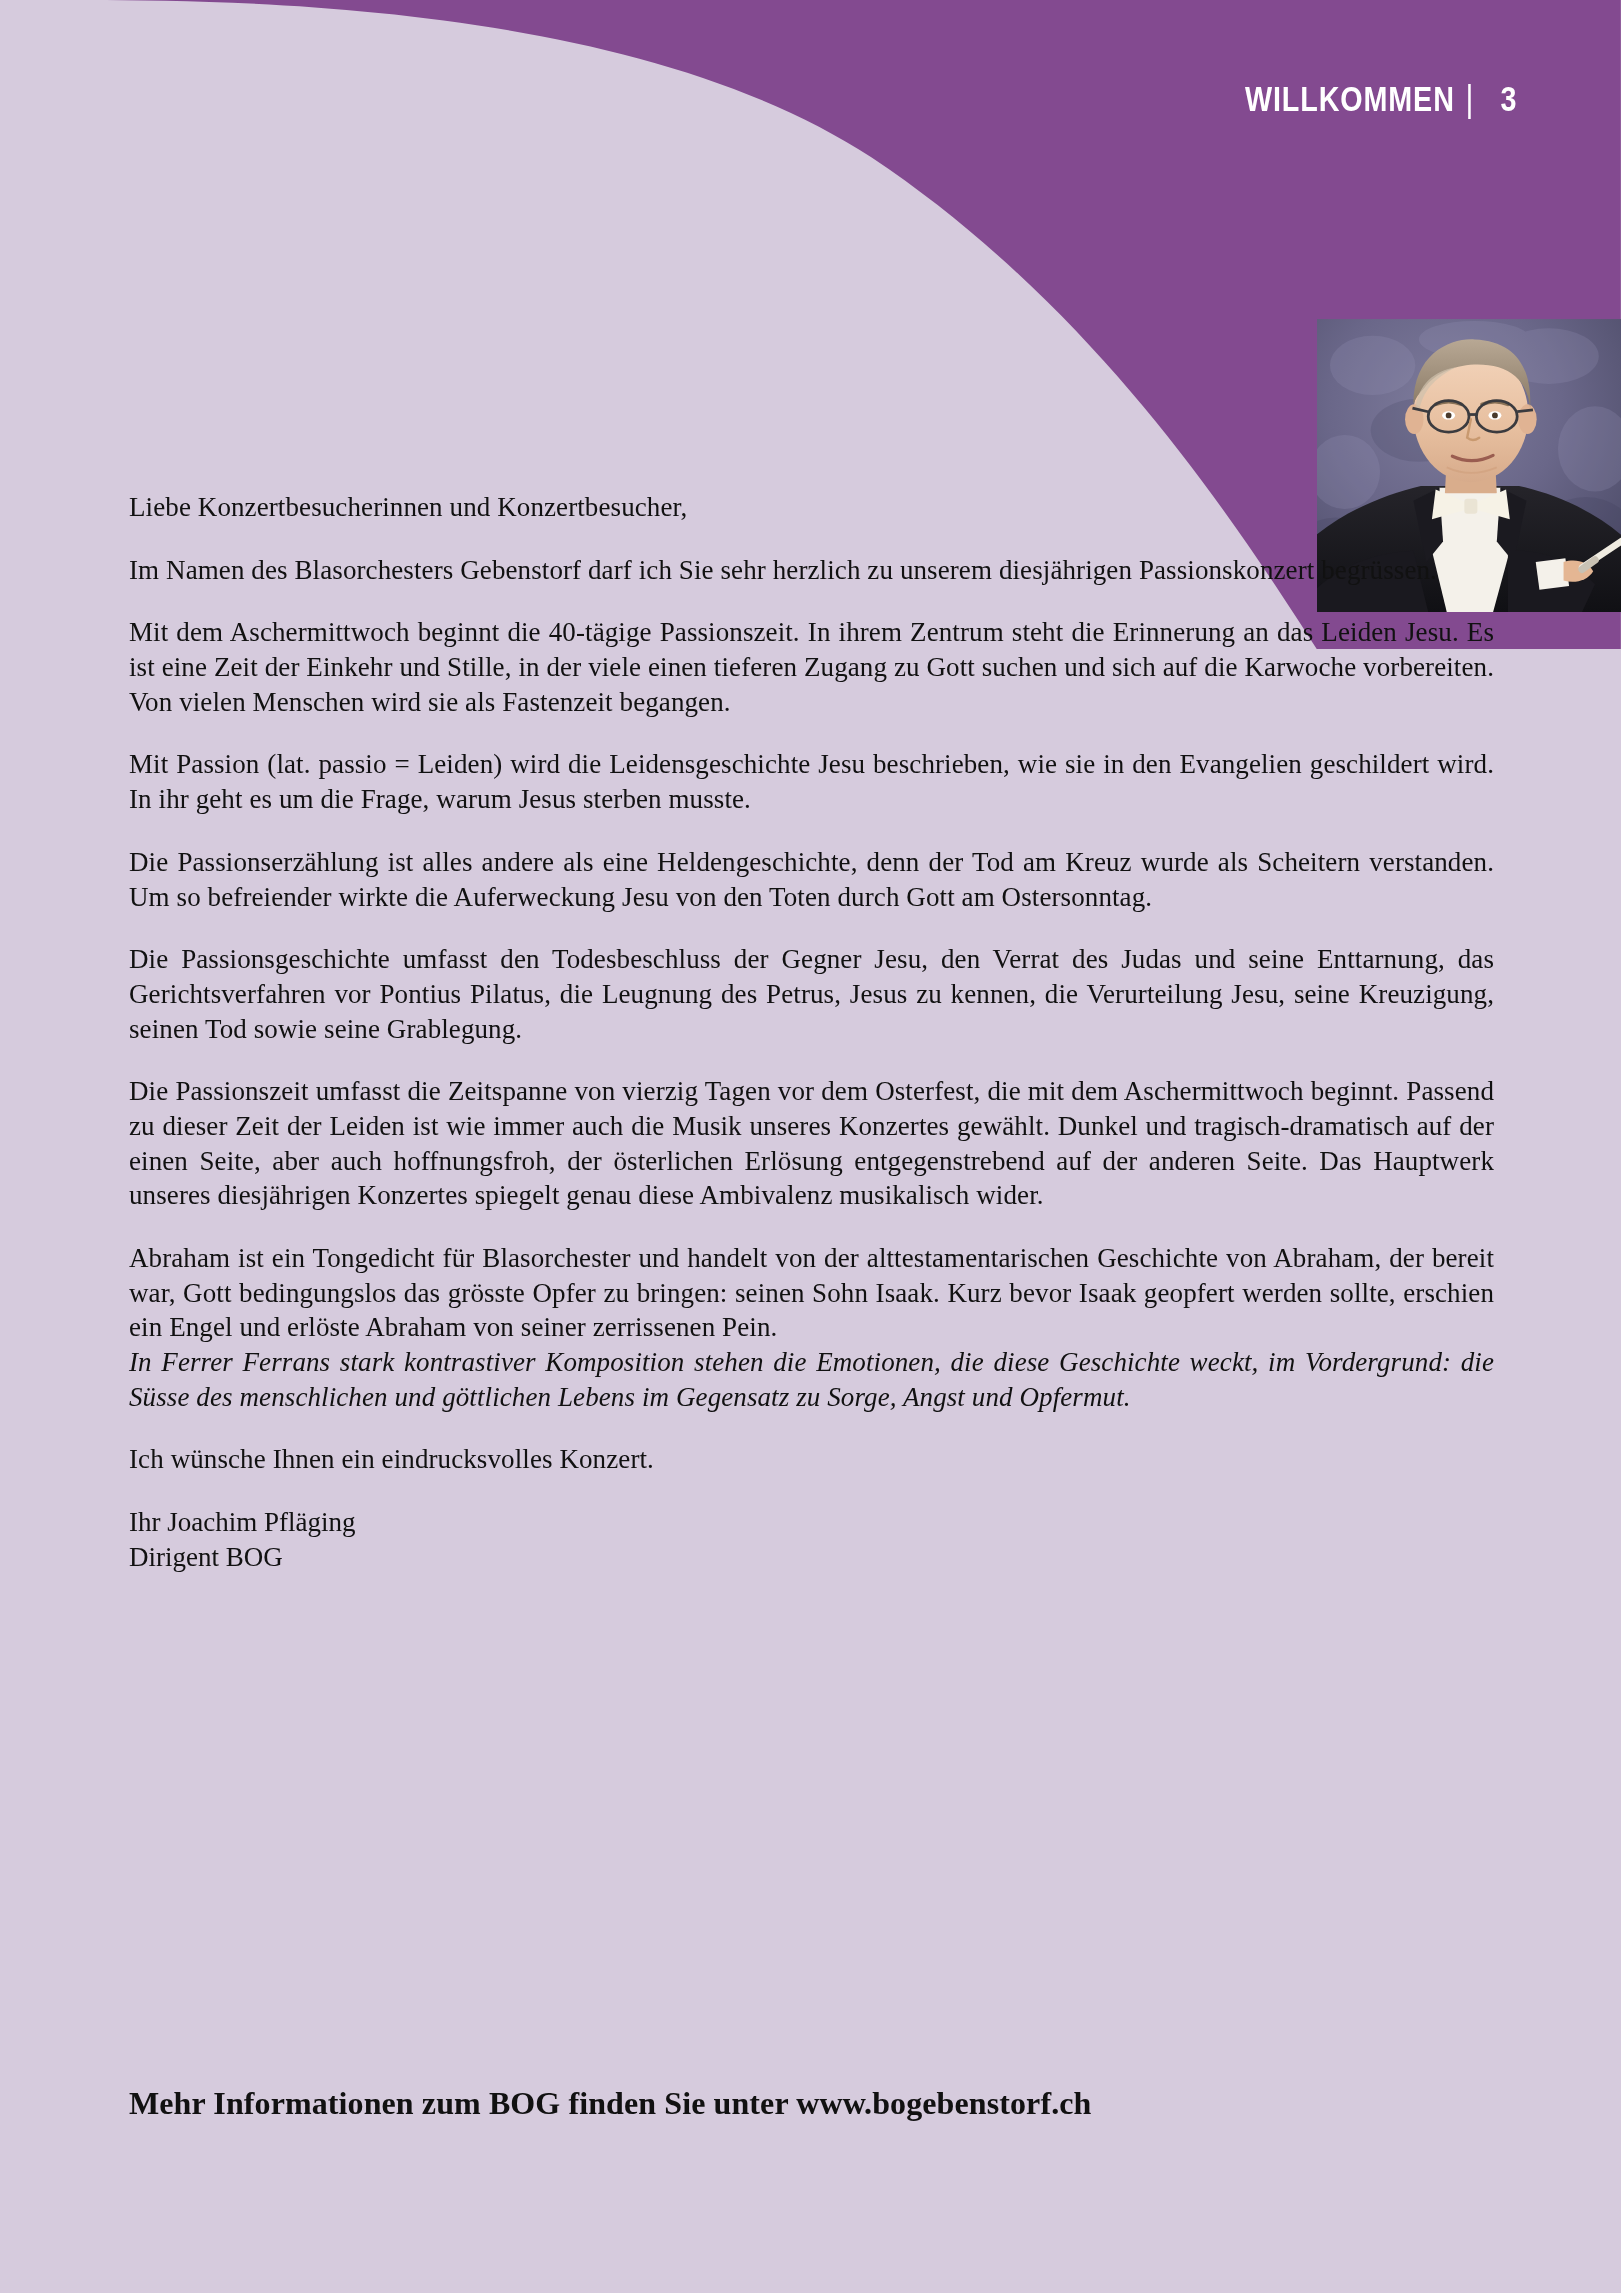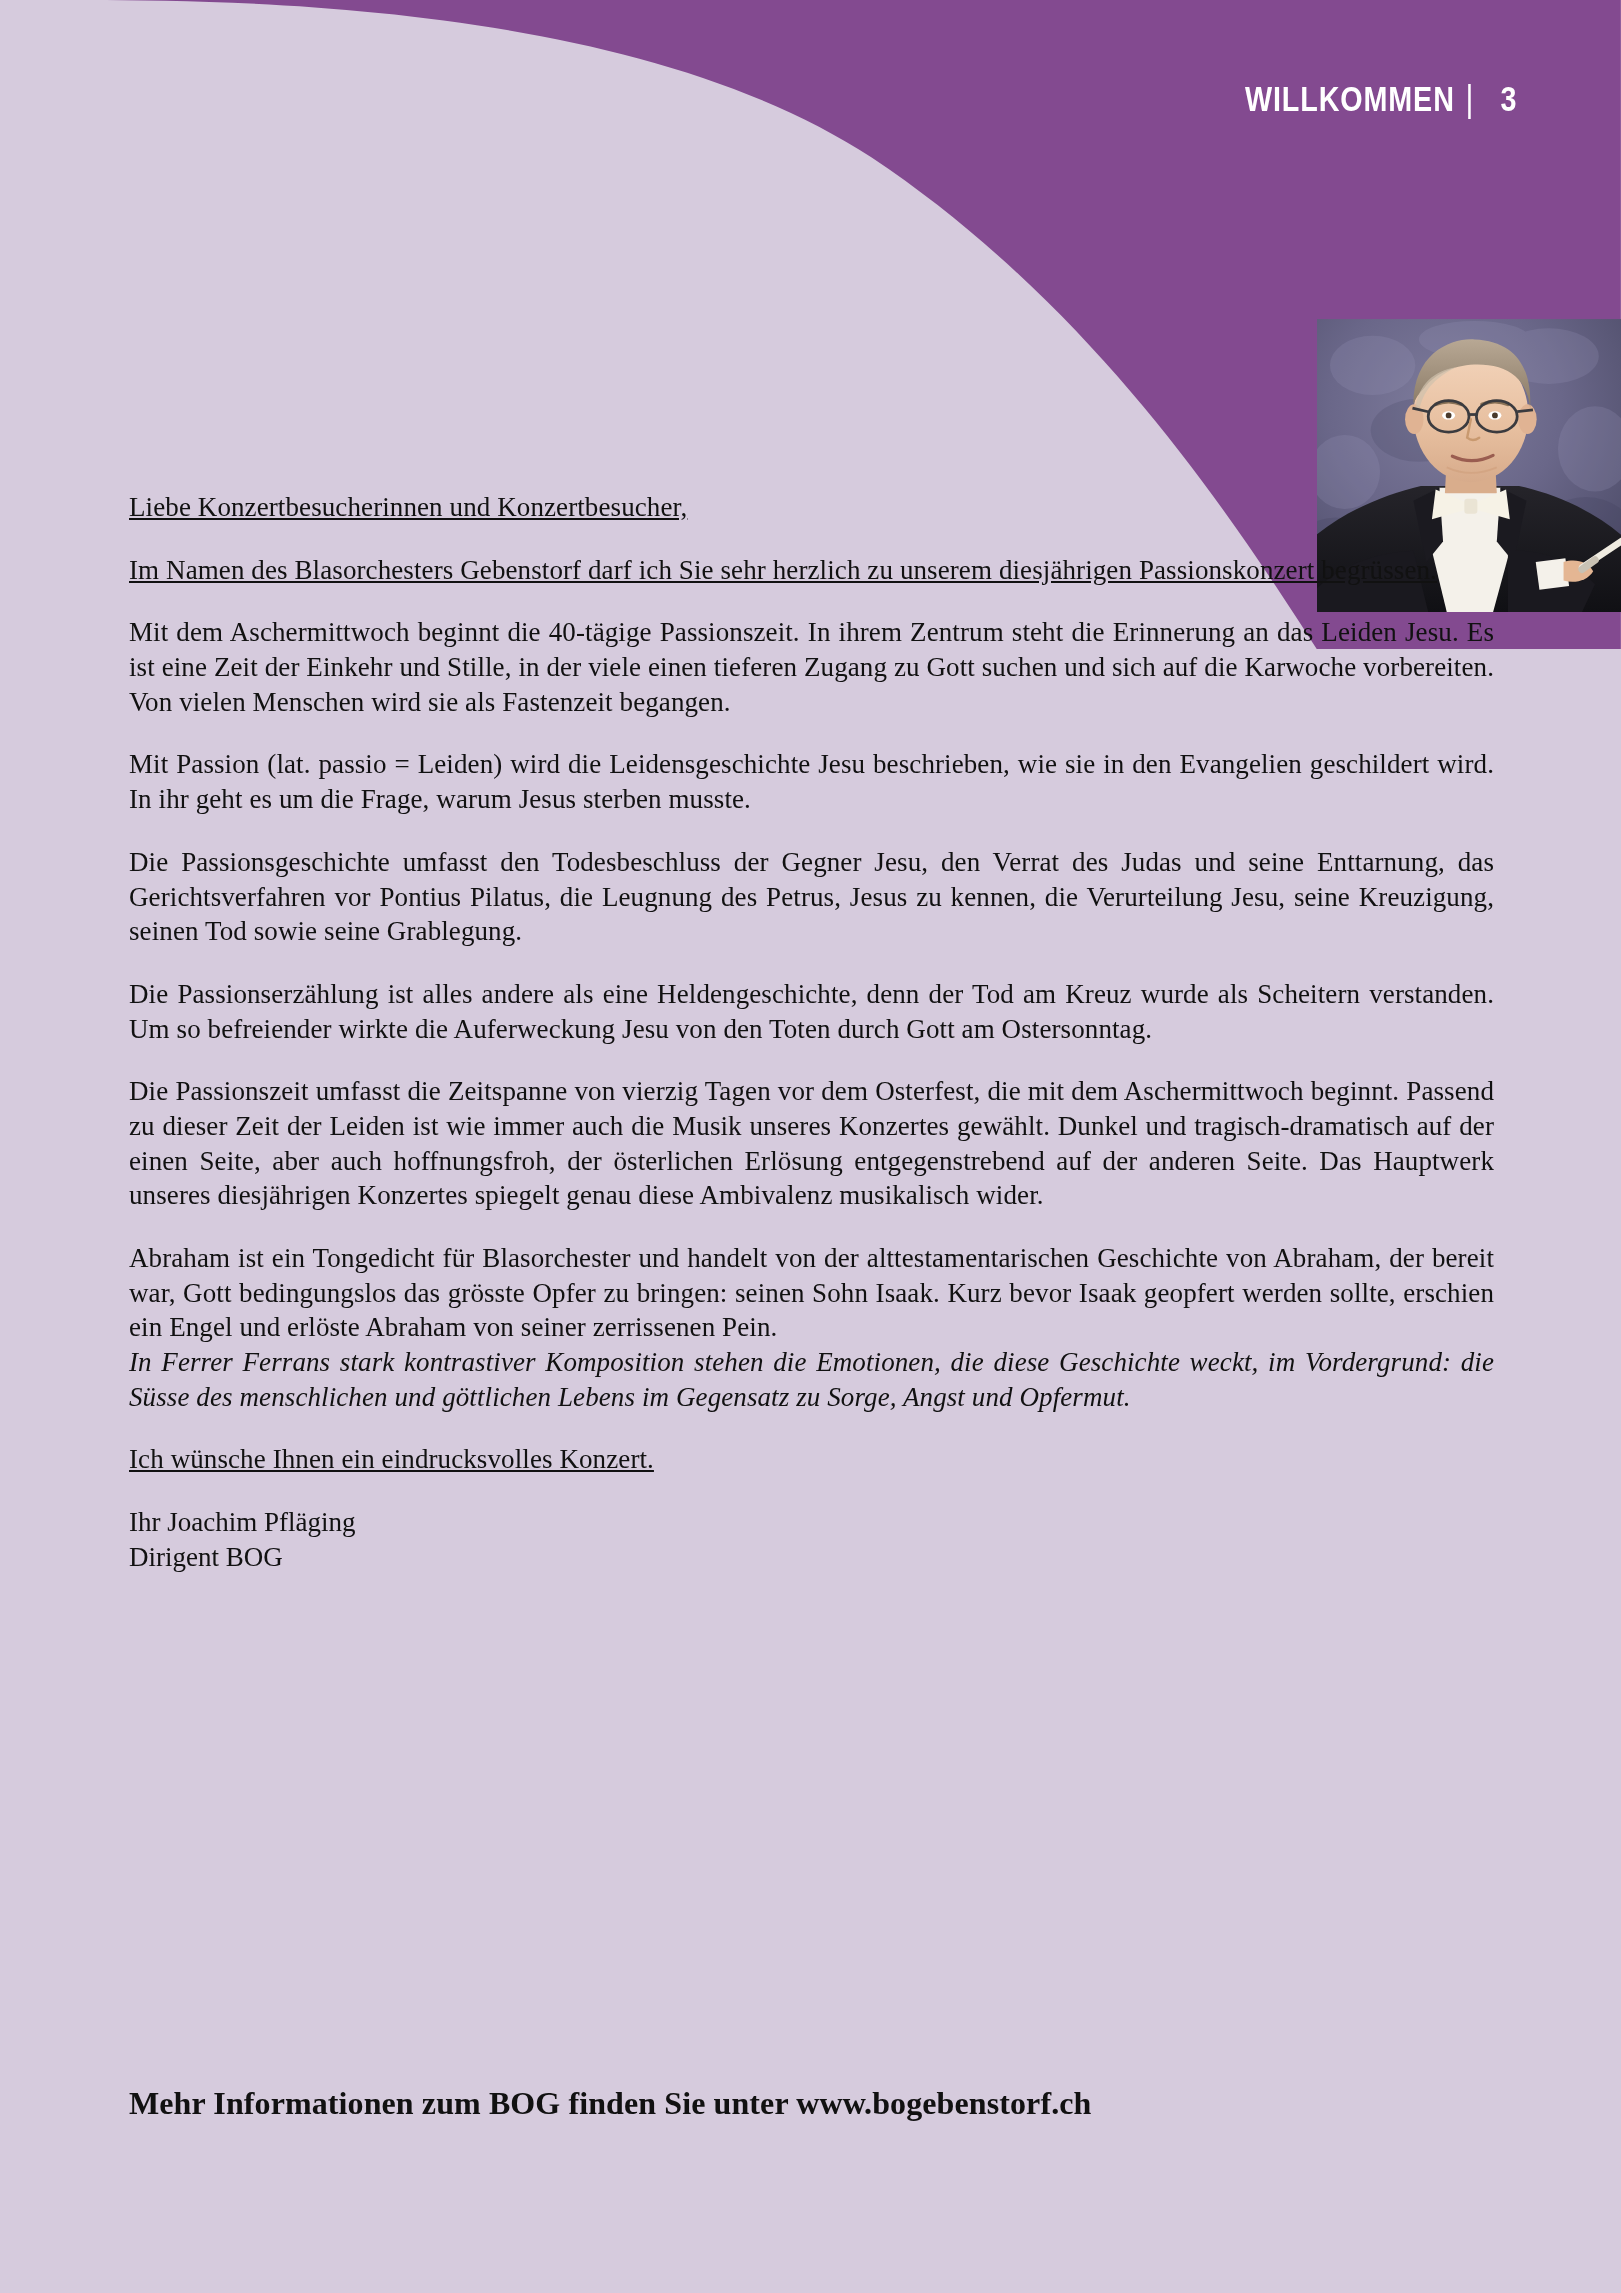--- a/index.html
+++ b/index.html
@@ -79,21 +79,20 @@
     text-align: justify;
     text-justify: inter-word;
     margin: 0 0 28px 0;
     letter-spacing: 0.1px;
   }
   .para.last-tight {
     margin-bottom: 0;
   }
   .para.no-justify {
     text-align: left;
-    text-decoration: underline;
   }
   .para.joined {
     margin-top: 0;
     font-style: italic;
   }
   .para b {
     font-weight: normal;
   }
 
   .signature {
@@ -234,23 +233,23 @@
 <div class="content">
 
   <p class="para no-justify">Liebe Konzertbesucherinnen und Konzertbesucher,</p>
 
   <p class="para no-justify">Im Namen des Blasorchesters Gebenstorf darf ich Sie sehr herzlich zu unserem diesjährigen Passionskonzert begrüssen.</p>
 
   <p class="para">Mit dem Aschermittwoch beginnt die 40-tägige Passionszeit. In ihrem Zentrum steht die Erinnerung an das Leiden Jesu. Es ist eine Zeit der Einkehr und Stille, in der viele einen tieferen Zugang zu Gott suchen und sich auf die Karwoche vorbereiten. Von vielen Menschen wird sie als Fastenzeit begangen.</p>
 
   <p class="para">Mit Passion (lat. passio = Leiden) wird die Leidensgeschichte Jesu beschrieben, wie sie in den Evangelien geschildert wird. In ihr geht es um die Frage, warum Jesus sterben musste.</p>
 
+  <p class="para">Die Passionserzählung ist alles andere als eine Heldengeschichte, denn der Tod am Kreuz wurde als Scheitern verstanden. Um so befreiender wirkte die Auferweckung Jesu von den Toten durch Gott am Ostersonntag.</p>
+
   <p class="para">Die Passionsgeschichte umfasst den Todesbeschluss der Gegner Jesu, den Verrat des Judas und seine Enttarnung, das Gerichtsverfahren vor Pontius Pilatus, die Leugnung des Petrus, Jesus zu kennen, die Verurteilung Jesu, seine Kreuzigung, seinen Tod sowie seine Grablegung.</p>
-
-  <p class="para">Die Passionserzählung ist alles andere als eine Heldengeschichte, denn der Tod am Kreuz wurde als Scheitern verstanden. Um so befreiender wirkte die Auferweckung Jesu von den Toten durch Gott am Ostersonntag.</p>
 
   <p class="para">Die Passionszeit umfasst die Zeitspanne von vierzig Tagen vor dem Osterfest, die mit dem Aschermittwoch beginnt. Passend zu dieser Zeit der Leiden ist wie immer auch die Musik unseres Konzertes gewählt. Dunkel und tragisch-dramatisch auf der einen Seite, aber auch hoffnungsfroh, der österlichen Erlösung entgegenstrebend auf der anderen Seite. Das Hauptwerk unseres diesjährigen Konzertes spiegelt genau diese Ambivalenz musikalisch wider.</p>
 
   <p class="para last-tight"><b>Abraham</b><span> ist ein Tongedicht für Blasorchester und handelt von der alttestamentarischen Geschichte von Abraham, der bereit war, Gott bedingungslos das grösste Opfer zu bringen: seinen Sohn Isaak. Kurz bevor Isaak geopfert werden sollte, erschien ein Engel und erlöste Abraham von seiner zerrissenen Pein.</span></p>
 
   <p class="para joined">In Ferrer Ferrans stark kontrastiver Komposition stehen die Emotionen, die diese Geschichte weckt, im Vordergrund: die Süsse des menschlichen und göttlichen Lebens im Gegensatz zu Sorge, Angst und Opfermut.</p>
 
   <p class="para no-justify">Ich wünsche Ihnen ein eindrucksvolles Konzert.</p>
 
   <div class="signature">

